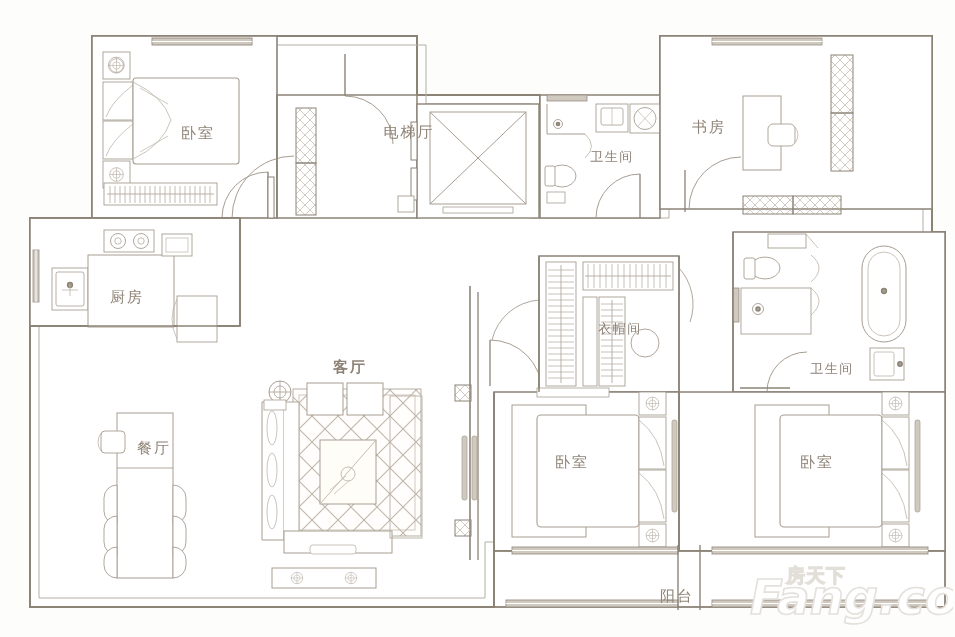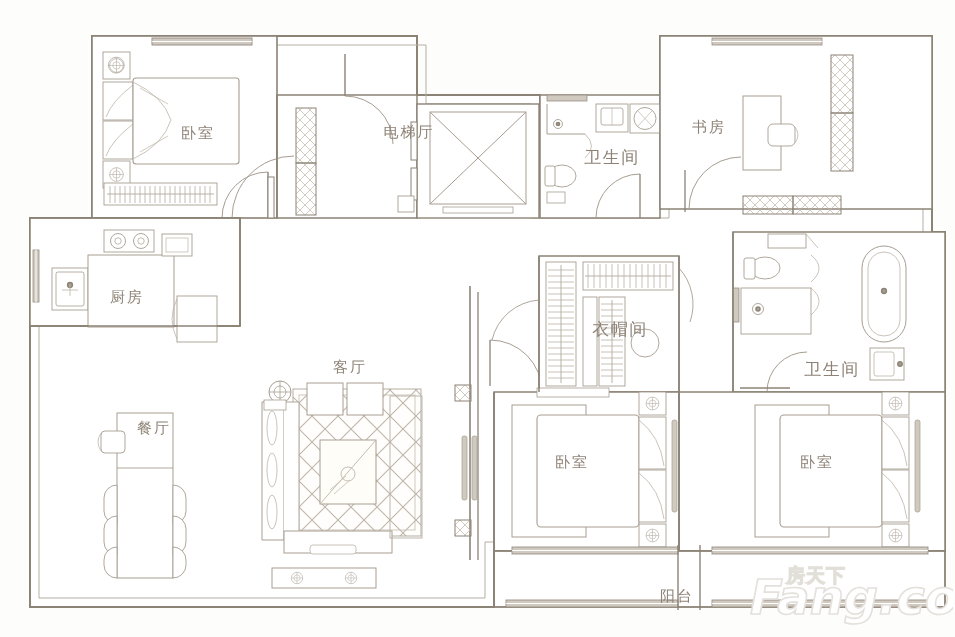--- a/index.html
+++ b/index.html
@@ -27,21 +27,21 @@
   .room-label {
     position: absolute;
     color: #8e8276;
     font-size: 15px;
     letter-spacing: 2px;
     white-space: nowrap;
     font-family: "DejaVu Sans", "Liberation Sans", sans-serif;
     transform: translate(-50%, -50%);
     pointer-events: none;
   }
-  .room-label.small { font-size: 17px; letter-spacing: 1.5px; }
+  .room-label.small { font-size: 13px; letter-spacing: 1.5px; }
   #watermark {
     position: absolute;
     left: 748px;
     top: 556px;
     width: 205px;
     height: 78px;
     pointer-events: none;
   }
 </style>
 </head>
@@ -390,22 +390,22 @@
       <line x1="679" y1="256" x2="679" y2="392" stroke="#8c8377" stroke-width="1.5"></line>
       <line x1="733" y1="232" x2="733" y2="392" stroke="#8c8377" stroke-width="1.5"></line>
     </g>
   </svg>
 
   <div class="room-label" style="left:198px; top:133px;">卧室</div>
   <div class="room-label" style="left:364px; top:132px;margin-left:45px;">电梯厅</div>
   <div class="room-label small" style="left:612px; top:157px;">卫生间</div>
   <div class="room-label" style="left:709px; top:127px;">书房</div>
   <div class="room-label" style="left:127px; top:297px;">厨房</div>
-  <div class="room-label" style="left:350px; top:367px;">客厅</div>
-  <div class="room-label" style="left:154px; top:428px;">餐厅</div>
+  <div class="room-label" style="left:350px; top:367px;font-weight:bold;">客厅</div>
+  <div class="room-label" style="left:154px; top:448px;">餐厅</div>
   <div class="room-label small" style="left:620px; top:329px;">衣帽间</div>
   <div class="room-label small" style="left:832px; top:369px;">卫生间</div>
   <div class="room-label" style="left:572px; top:462px;">卧室</div>
   <div class="room-label" style="left:817px; top:462px;">卧室</div>
   <div class="room-label" style="left:677px; top:596px;">阳台</div>
 
   <svg id="watermark" viewBox="0 0 205 78">
     <text x="2" y="58" font-family="'DejaVu Sans','Liberation Sans',sans-serif" font-size="48" font-weight="bold" font-style="italic" fill="#ffffff" stroke="#e4e1dc" stroke-width="1.6">Fang.com</text>
     <text x="38" y="26" font-family="'DejaVu Sans','Liberation Sans',sans-serif" font-size="19" font-weight="bold" fill="#ffffff" stroke="#e2dfd9" stroke-width="1.1" letter-spacing="1">房天下</text>
   </svg>

